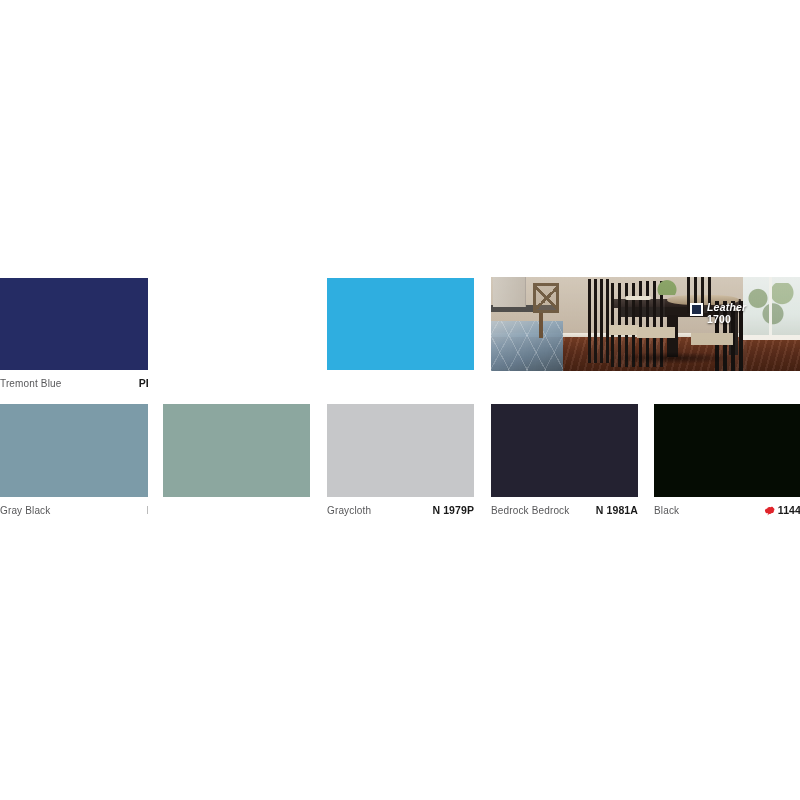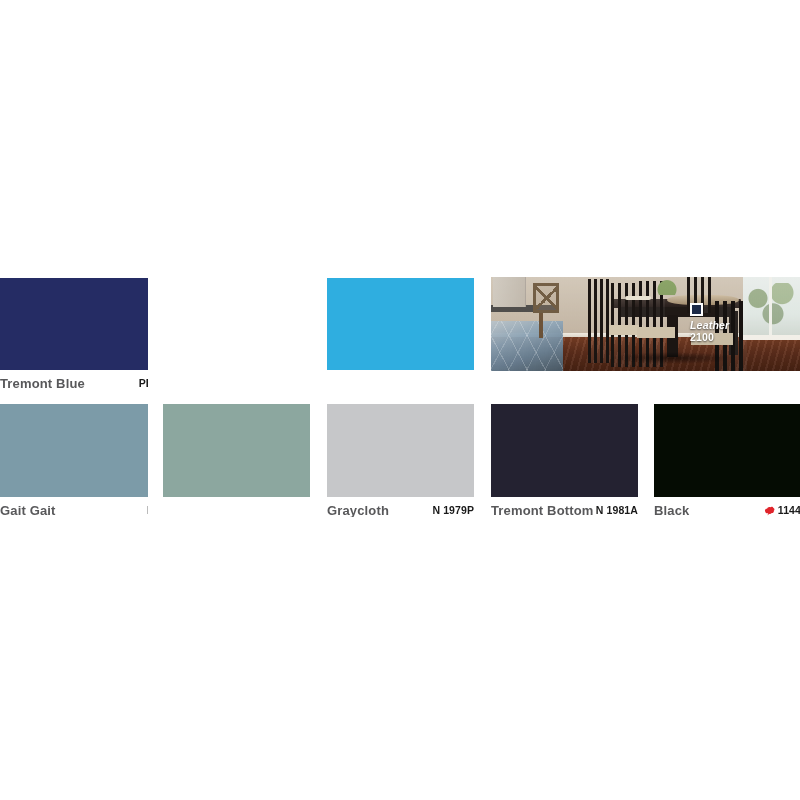--- a/index.html
+++ b/index.html
@@ -49,24 +49,24 @@
     left: 0;
     width: 100%;
     height: 18px;
     display: flex;
     align-items: center;
     justify-content: space-between;
     white-space: nowrap;
   }
 
   .swatch-name {
-    font-size: 13px;
+    font-size: 10px;
     letter-spacing: 0.15px;
     color: #58585a;
-    font-weight: 700;
+    font-weight: 400;
   }
 
   .swatch-code {
     font-size: 10.5px;
     letter-spacing: 0.1px;
     color: #1a1a1a;
     font-weight: 700;
     display: flex;
     align-items: center;
     gap: 3px;
@@ -223,33 +223,33 @@
       <div class="ph" style="left:134px; top:19px; width:26px; height:4px;
                   background:#e8e0cf; border-radius:2px;"></div>
 
       <div class="ph" style="left:96px; top:74px; width:170px; height:14px;
                   background:radial-gradient(ellipse 85px 8px at 50% 50%, rgba(0,0,0,0.55) 0%, rgba(0,0,0,0) 75%);"></div>
 
       <div class="ph" style="inset:0; left:0; top:0; width:309px; height:94px;
                   background:linear-gradient(to bottom, rgba(255,255,255,0.10), rgba(0,0,0,0.06));
                   mix-blend-mode:overlay;"></div>
 
-      <div class="photo-label" style="left:199px; top:25px;flex-direction:column;">
+      <div class="photo-label" style="left:199px; top:25px;">
         <span class="photo-label-swatch"></span>
         <span class="photo-label-text">
           <span>Leather</span>
-          <span class="lbl-sub">2100</span>
+          <span class="lbl-sub">1700</span>
         </span>
       </div>
     </div>
 
     <div class="swatch-cell" style="left:-40px; top:404px; width:188px; height:113px;">
       <div class="swatch-chip" style="height:93px; background:#7C9BA8;"></div>
       <div class="swatch-caption" style="top:97px; padding:0 40px 0 40px;">
-        <span class="swatch-name">Gait Gait</span>
+        <span class="swatch-name">Gray Black</span>
         <span class="swatch-code">
           <span>N 2008T</span>
         </span>
       </div>
     </div>
 
     <div class="swatch-cell" style="left:163px; top:404px; width:147px; height:113px;">
       <div class="swatch-chip" style="height:93px; background:#8CA79F;"></div>
     </div>
 
@@ -259,21 +259,21 @@
         <span class="swatch-name">Graycloth</span>
         <span class="swatch-code">
           <span>N 1979P</span>
         </span>
       </div>
     </div>
 
     <div class="swatch-cell" style="left:491px; top:404px; width:147px; height:113px;">
       <div class="swatch-chip" style="height:93px; background:#242231;"></div>
       <div class="swatch-caption" style="top:97px;">
-        <span class="swatch-name">Tremont Bottom</span>
+        <span class="swatch-name">Bedrock Bedrock</span>
         <span class="swatch-code">
           <span>N 1981A</span>
         </span>
       </div>
     </div>
 
     <div class="swatch-cell" style="left:654px; top:404px; width:147px; height:113px;">
       <div class="swatch-chip" style="height:93px; background:#050C03;"></div>
       <div class="swatch-caption" style="top:97px;justify-content:space-between;">
         <span class="swatch-name">Black</span>

